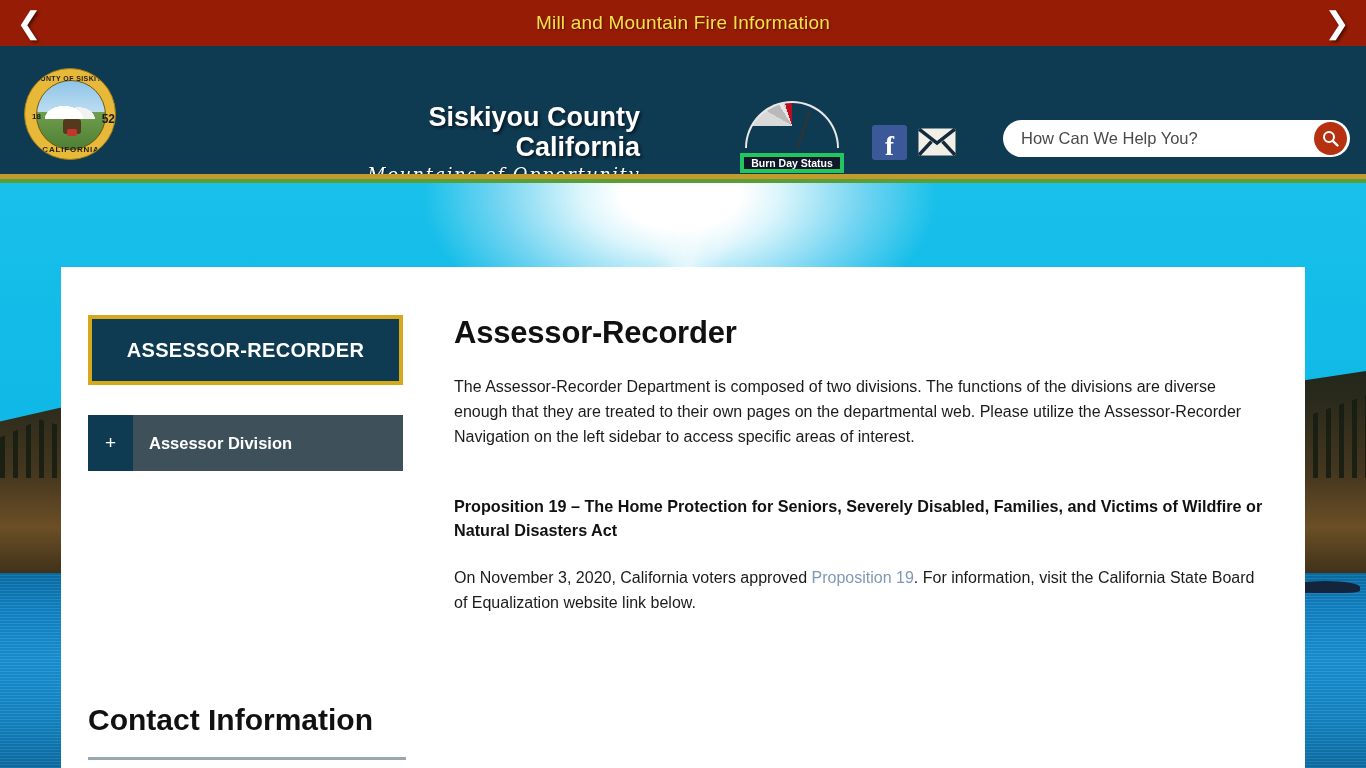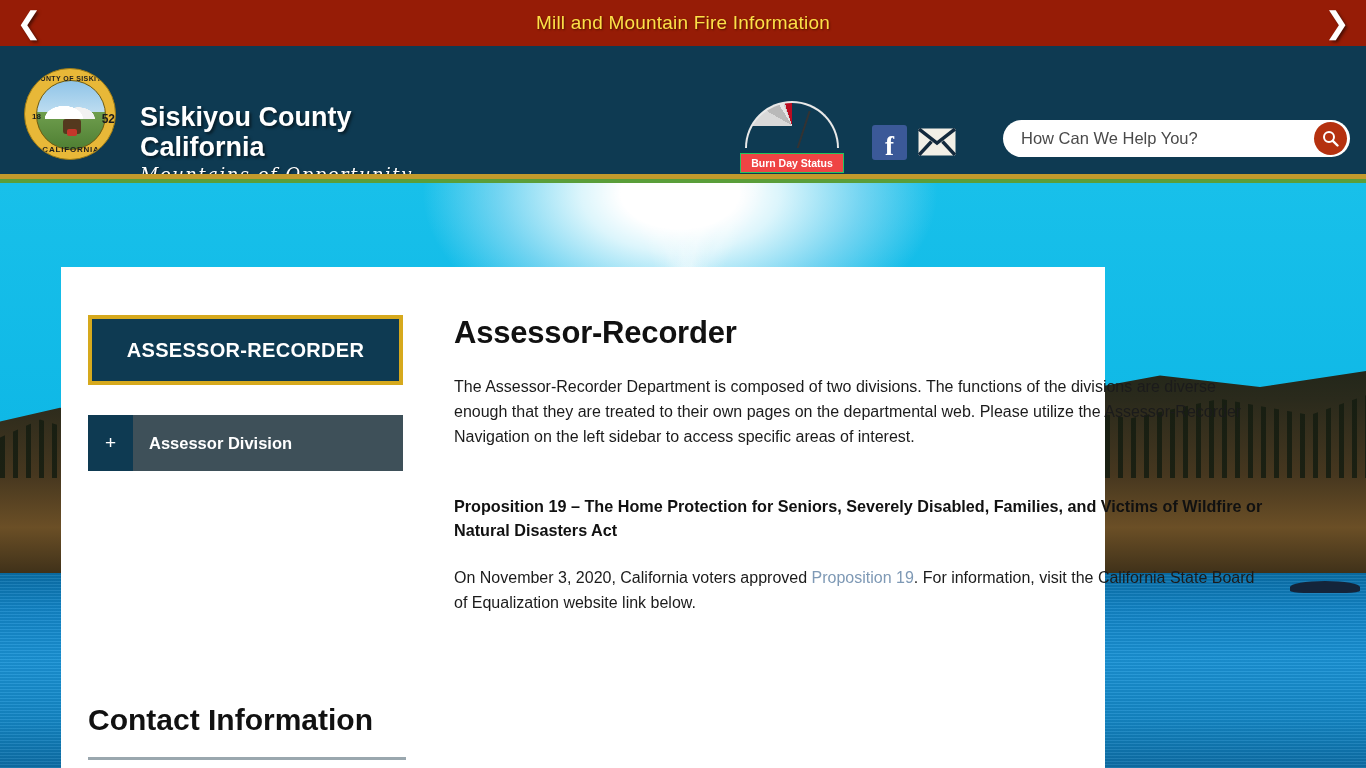--- a/index.html
+++ b/index.html
@@ -66,21 +66,21 @@
   .seal-mule:after { content:""; position:absolute; left: 4px; top: 10px; width: 10px; height: 7px;
                      background: #c4362b; border-radius: 2px; }
   .seal-txt-top, .seal-txt-bot, .seal-yl, .seal-yr {
     position: absolute; color: #1d1d1d; font-weight: bold; font-family: "Liberation Sans", sans-serif;
   }
   .seal-txt-top { top: 6px; left: 0; width: 92px; text-align: center; font-size: 7px; letter-spacing: .4px; }
   .seal-txt-bot { bottom: 5px; left: 0; width: 92px; text-align: center; font-size: 8px; letter-spacing: .8px; }
   .seal-yl { left: 7px; top: 43px; font-size: 8px; }
   .seal-yr { right: 0; top: 43px; font-size: 12px; }
 
-  .brand { position: absolute; left: 140px; top: 56px; width: 500px; text-align: left; }
+  .brand { position: absolute; left: 140px; top: 56px; width: 500px; text-align: right; }
   .brand-l1, .brand-l2 {
     color: #fff; font-size: 27px; font-weight: bold; line-height: 30px;
     text-shadow: 2px 2px 3px rgba(0,0,0,.55);
   }
   .brand-tag {
     color: #ffffff; font-size: 18px; font-style: italic;
     font-family: "DejaVu Serif", serif;
     letter-spacing: 1.5px; margin-top: 2px;
     text-shadow: 1px 1px 2px rgba(0,0,0,.5);
   }
@@ -95,23 +95,23 @@
        #cfcfcf 68deg 72deg, #bb0c21 72deg 90deg, transparent 90deg 360deg);
     border: 2px solid #e9e9e9;
     border-bottom: none;
   }
   .gauge-needle {
     position: absolute; left: 49px; top: 6px; width: 2px; height: 41px;
     background: #333; transform-origin: bottom center; transform: rotate(18deg);
   }
   .burn-label {
     position: absolute; left: 0; bottom: 0; width: 104px; height: 20px;
-    background: #ef4444; color: #fff; font-size: 10.5px; font-weight: bold;
-    display: flex; align-items: center; justify-content: center;
-    border: 1px solid #22c55e;
+    background: #0f172a; color: #fff; font-size: 10.5px; font-weight: bold;
+    display: flex; align-items: center; justify-content: center;
+    border: 4px solid #22c55e;
   }
 
   
   .fb-icon {
     position: absolute; left: 872px; top: 79px; width: 35px; height: 35px;
     background: #3b5998; border-radius: 3px;
     color: #fff; font-size: 27px; font-weight: bold;
     font-family: "Liberation Serif", serif;
     display: flex; align-items: flex-end; justify-content: center;
     line-height: .95; cursor: pointer;
@@ -194,21 +194,21 @@
       linear-gradient(#0a6fa8 0%, #1284c6 18%, #1a93d6 45%, #1487c6 75%, #0d6ea6 100%);
   }
   .bg-rock {
     position: absolute; left: 1290px; bottom: 175px; width: 70px; height: 12px;
     background: #14243a; border-radius: 50% 50% 20% 20%;
   }
 
   
   .panel {
     position: absolute; left: 61px; top: 267px;
-    width: 1044px; height: 501px; background: #fff;
+    width: 1244px; height: 501px; background: #fff;
   }
 
   
   .sb-title {
     position: absolute; left: 27px; top: 48px; width: 315px; height: 70px;
     background: #0e3a52; border: 4px solid #d6a91d;
     display: flex; align-items: center; justify-content: center;
     cursor: pointer;
   }
   .sb-title span {

